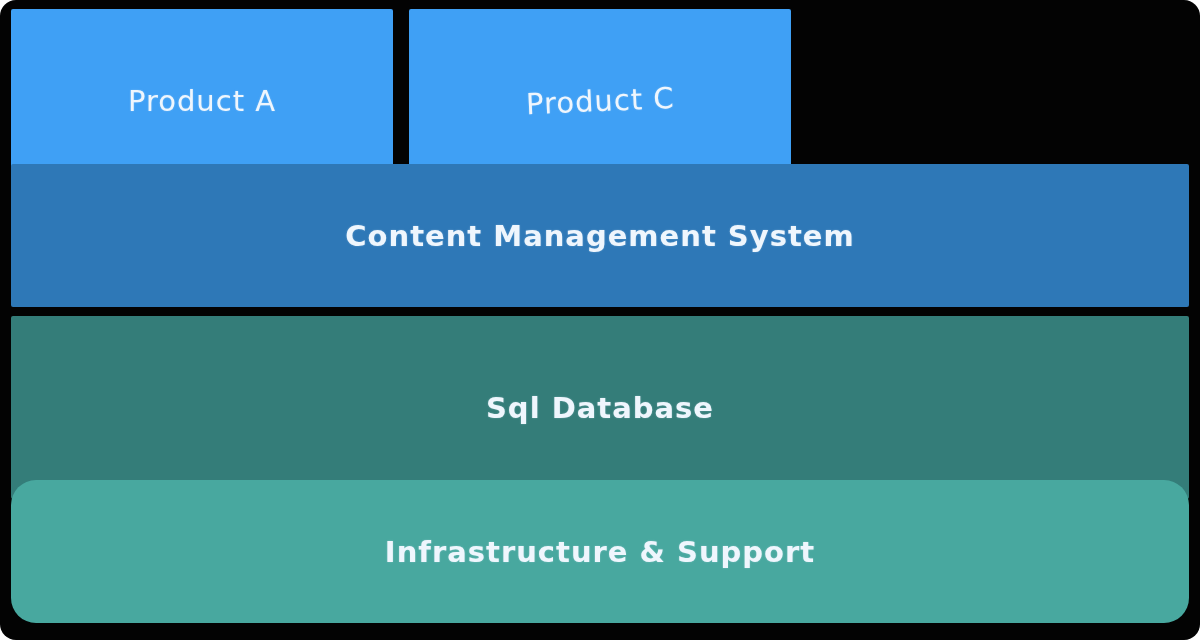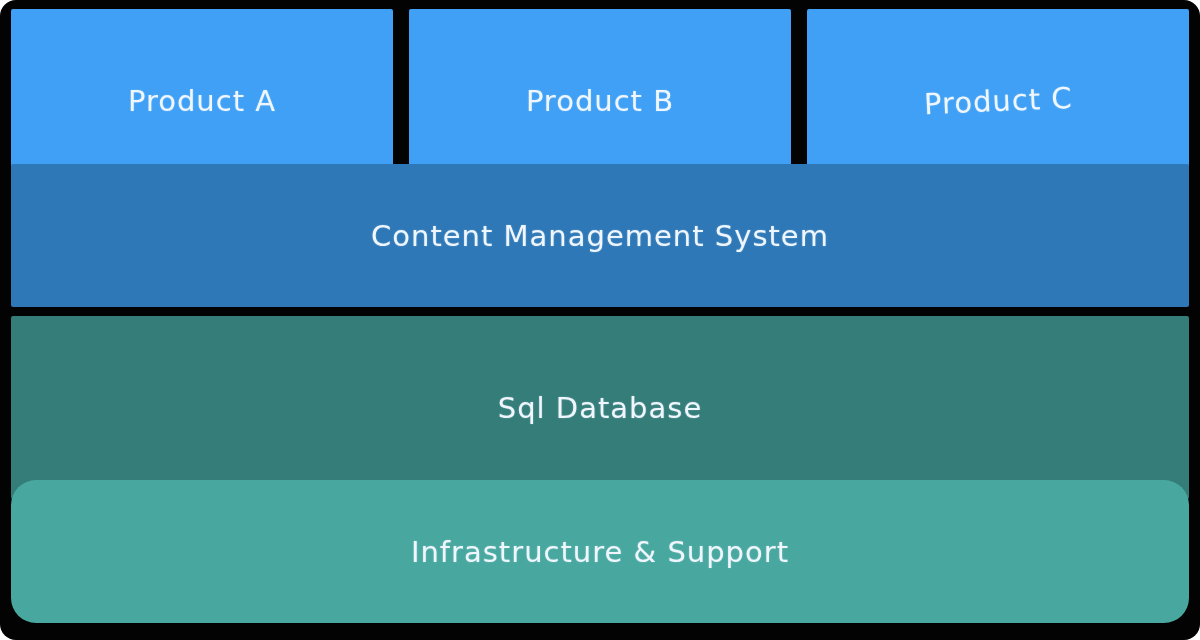--- a/index.html
+++ b/index.html
@@ -32,20 +32,21 @@
     justify-content: center;
     border-radius: 2px;
   }
   .product-box {
     background: #3FA0F5;
   }
   .layer {
     position: absolute;
     left: 11px;
     right: 11px;
+    font-weight: bold;
   }
   .cms-box {
     top: 164px;
     height: 143px;
     background: #2E78B7;
   }
   .sql-box {
     top: 316px;
     height: 183px;
     background: #347D79;
@@ -70,23 +71,20 @@
 </head>
 <body>
 
 <div class="canvas">
 
   <div class="products-row">
     <div class="box product-box">
       <span class="box-label">Product A</span>
     </div>
     <div class="box product-box">
-      <span class="box-label">Product B</span>
-    </div>
-    <div class="box product-box">
       <span class="box-label tilted">Product C</span>
     </div>
   </div>
 
   <div class="box layer cms-box">
     <span class="box-label">Content Management System</span>
   </div>
 
   <div class="box layer sql-box">
     <span class="box-label">Sql Database</span>

